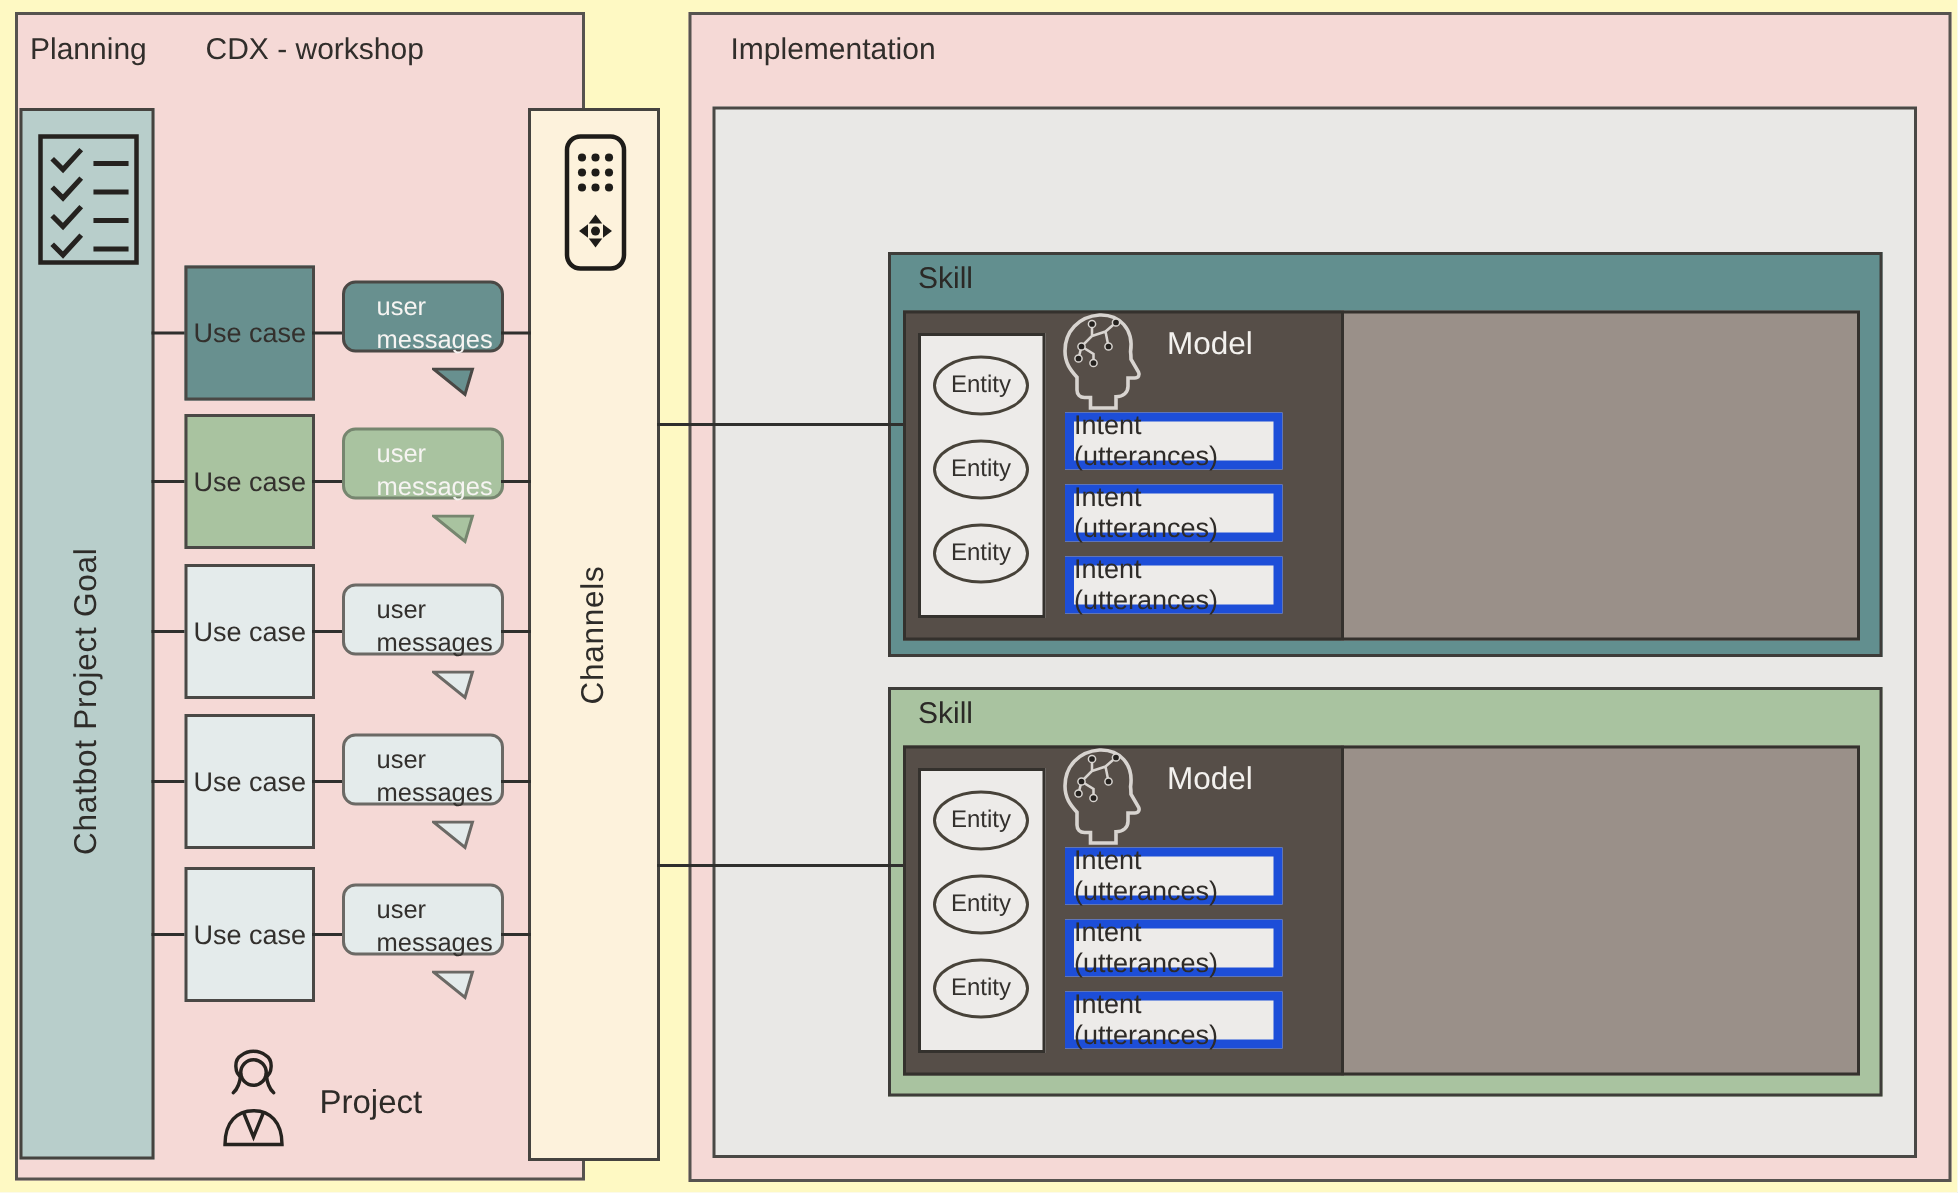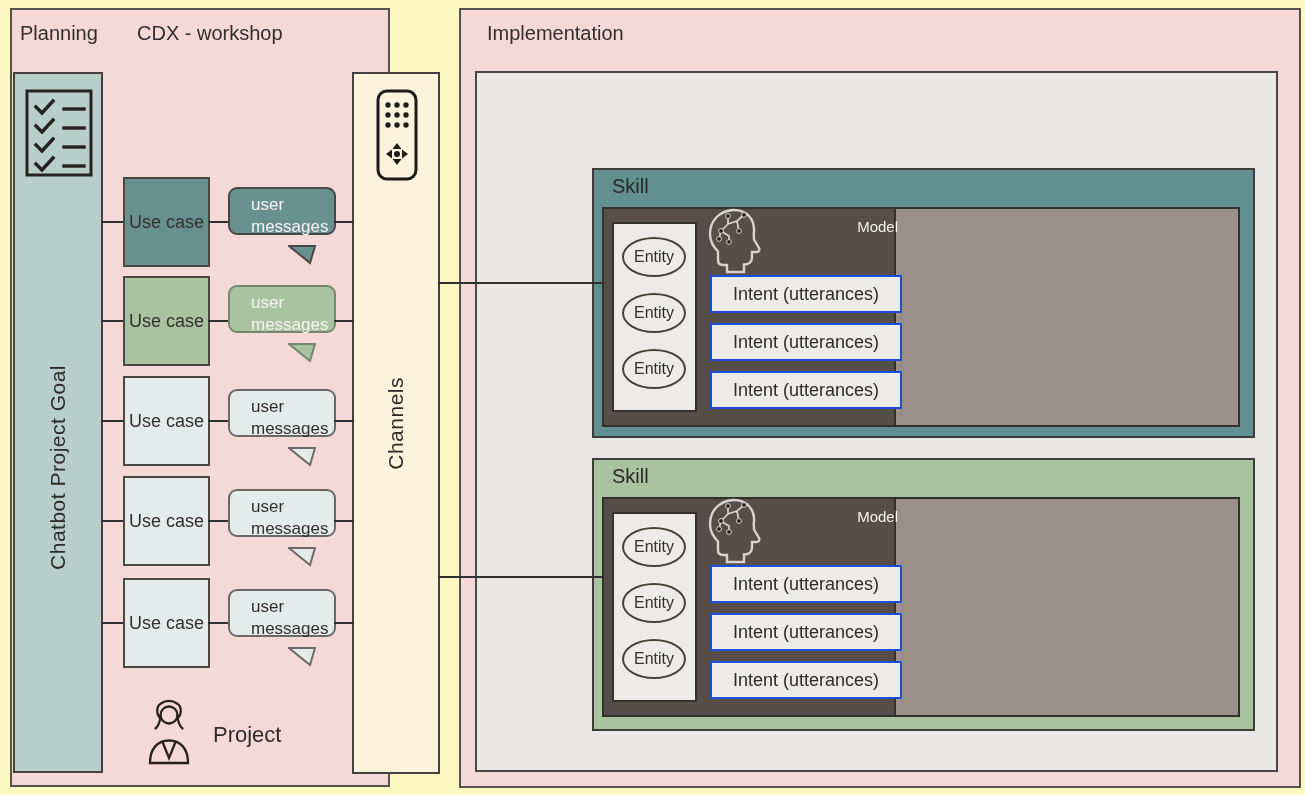--- a/index.html
+++ b/index.html
@@ -30,25 +30,25 @@
   .skill-label { position:absolute; left:18px; top:5px; font-size:20px; color:#2b2926; }
   .model-box { position:absolute; left:8px; top:37px; width:294px; height:220px;
                background:#564e48; border:2px solid #34312d; box-sizing:border-box; }
   .taupe-box { position:absolute; left:300px; top:37px; width:346px; height:220px;
                background:#9a9089; border:2px solid #34312d; box-sizing:border-box; }
   .entity-panel { position:absolute; left:18px; top:52px; width:85px; height:190px;
                   background:#edebe9; border:2px solid #34312d; box-sizing:border-box; }
   .entity { position:absolute; left:28px; width:64px; height:40px; background:#edebe9;
             border:2px solid #474239; border-radius:50%; box-sizing:border-box;
             display:flex; align-items:center; justify-content:center; font-size:16px; color:#33302d; }
-  .intent { position:absolute; left:116px; width:192px; height:38px; background:#edebe9;
-            border:2px solid #1d4ed8; box-sizing:border-box;
+  .intent { position:absolute; left:116px; width:145px; height:38px; background:#edebe9;
+            border:6px solid #1d4ed8; box-sizing:border-box;
             display:flex; align-items:center; justify-content:center; font-size:18px; color:#2e2b28; }
-  .model-label { position:absolute; left:184px; top:48px; width:120px; text-align:right;
-                 font-size:15px; color:#f3f1ee; }
+  .model-label { position:absolute; left:184px; top:48px; width:120px; text-align:left;
+                 font-size:21px; color:#f3f1ee; }
   .head-icon { position:absolute; left:110px; top:38px; }
 </style>
 </head>
 <body>
 
 <div id="canvas">
 
   <div class="panel" style="left:10px; top:8px; width:380px; height:779px; background:#f5d9d6;"></div>
 
   <div class="title" style="left:20px; top:22px;">Planning</div>

